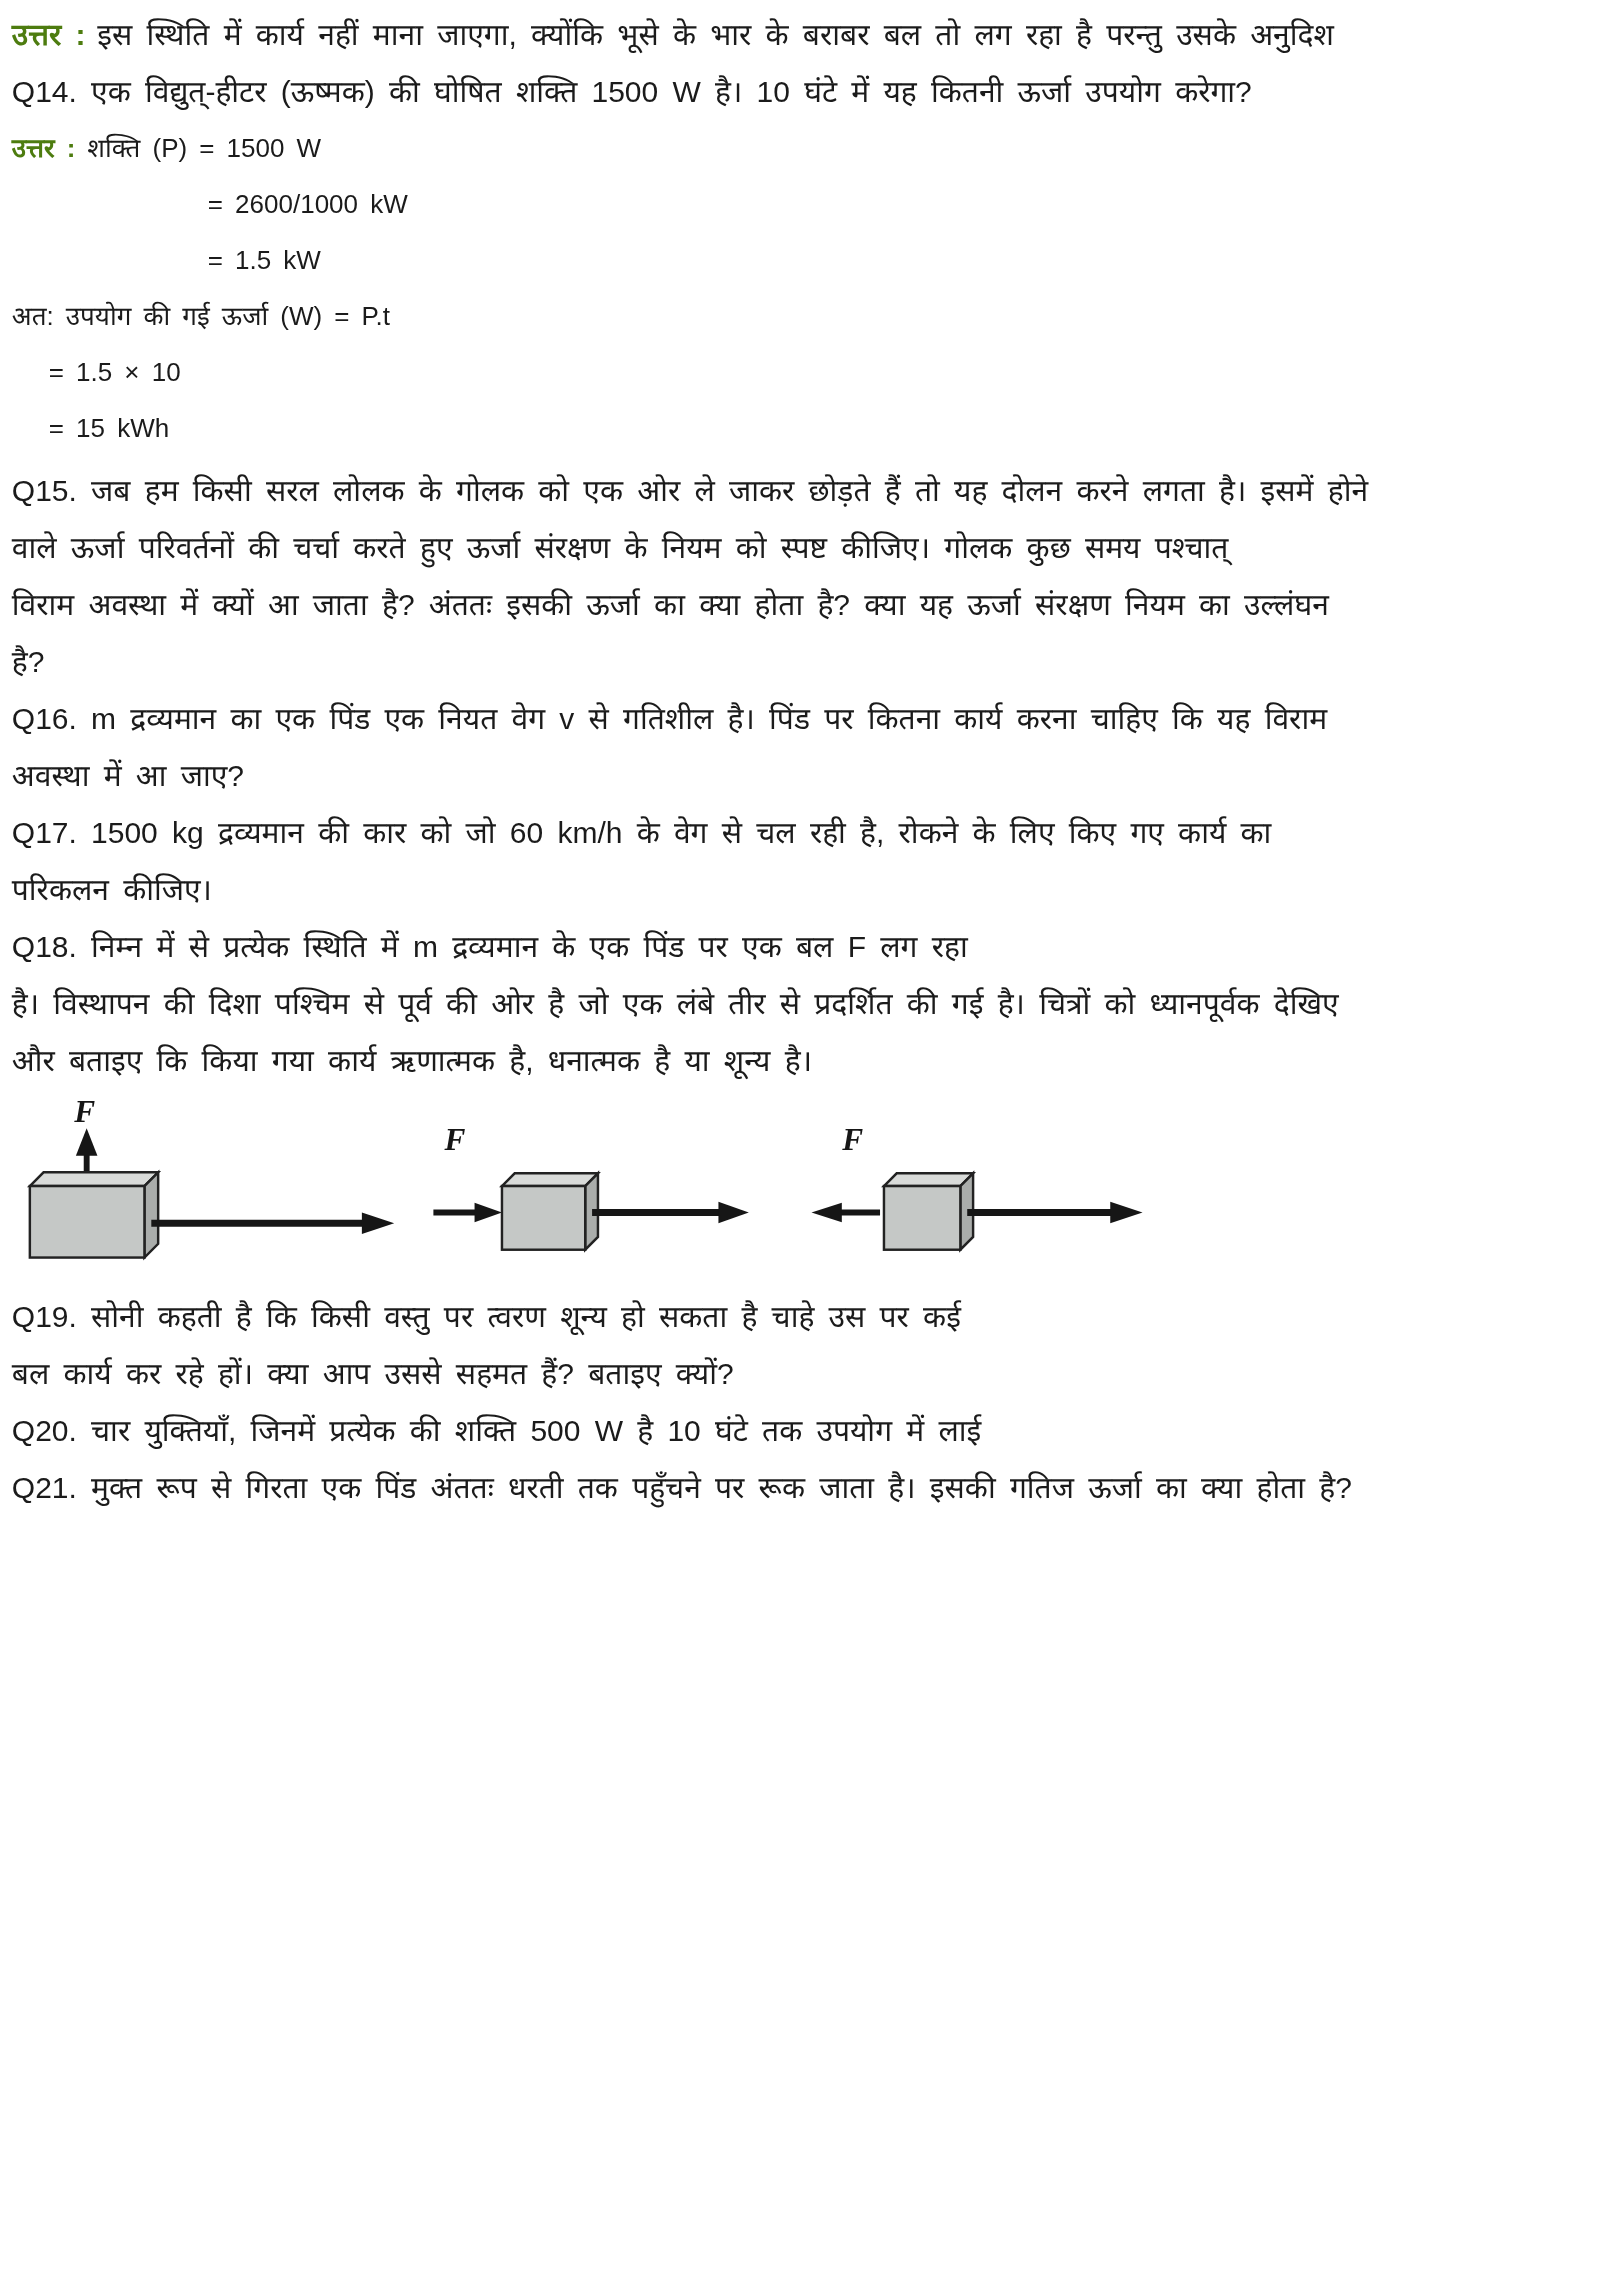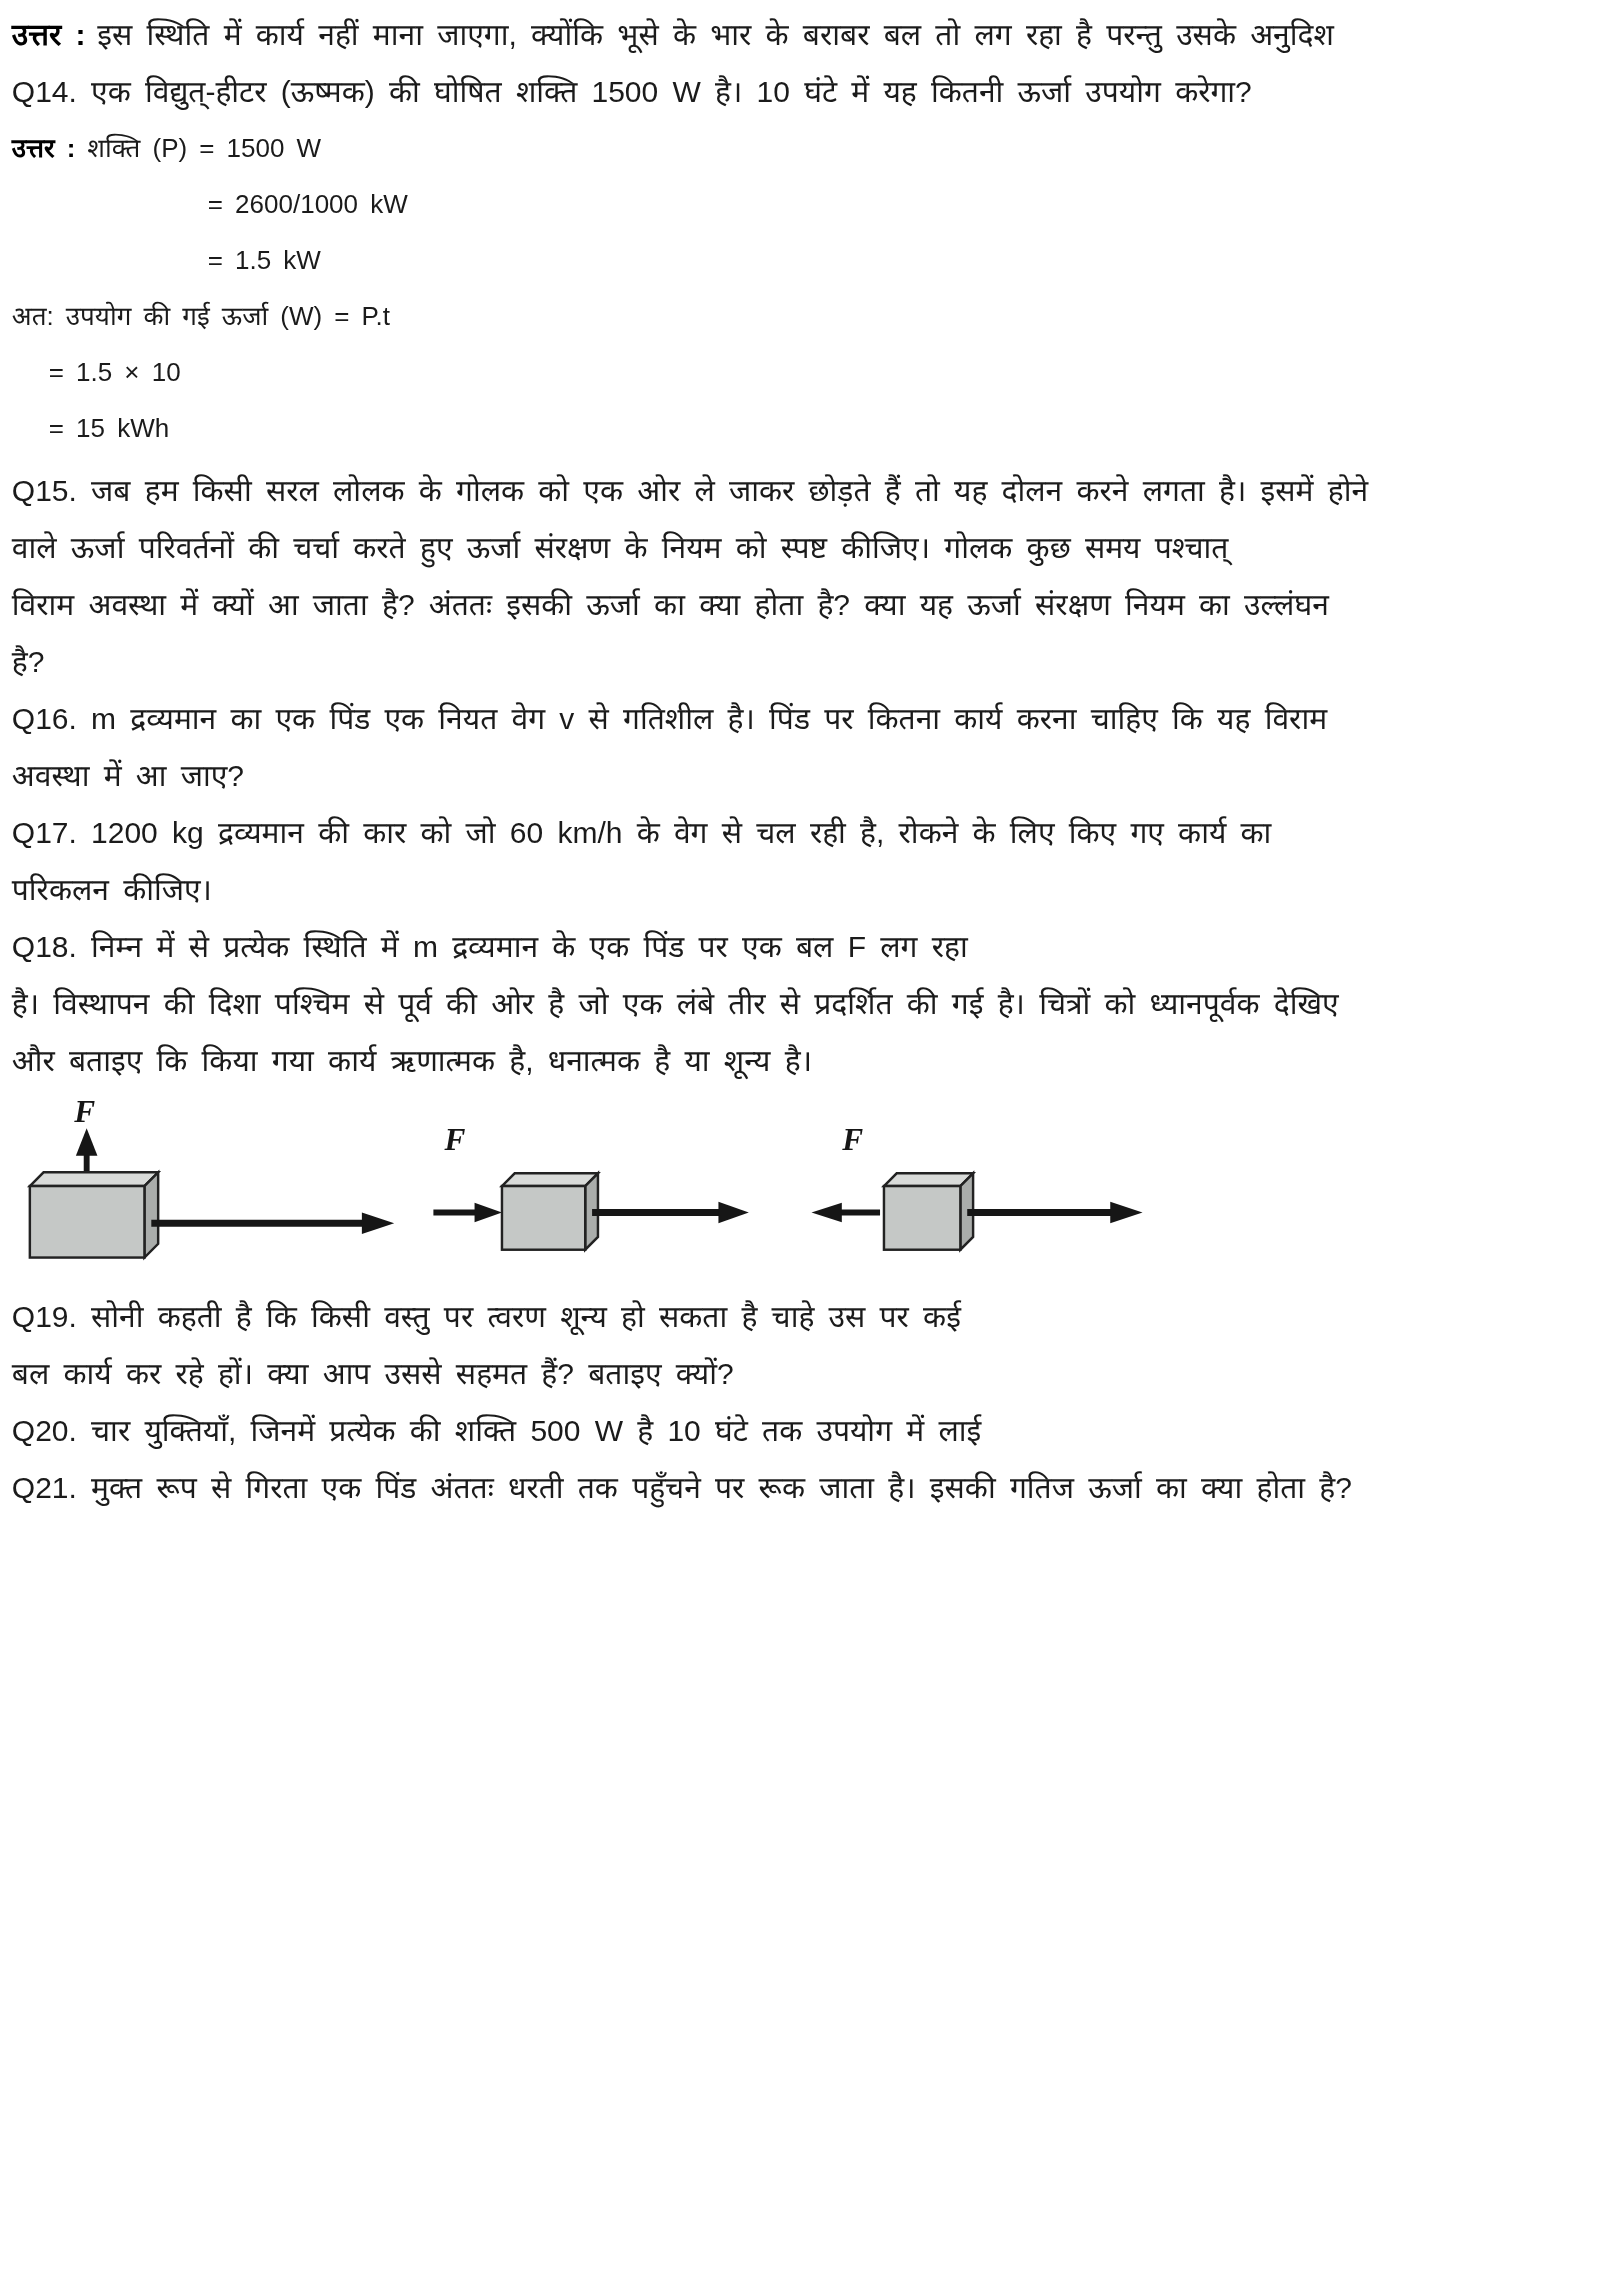--- a/index.html
+++ b/index.html
@@ -20,21 +20,21 @@
     word-spacing: 5.9px;
   }
   .step {
     font-size: 26px;
     line-height: 56px;
     white-space: nowrap;
     word-spacing: 4.9px;
   }
   .bold { font-weight: 400; }
   .red {
-    color: #000000;
+    color: #4d7c0f;
     font-weight: 700;
     margin-right: 11.8px;
   }
   .indent-eq { margin-left: 196px; }
   .indent-sm { margin-left: 37px; }
   .para { margin: 0; }
   .q15 { margin-top: 5.9px; }
   .figure-wrap { margin: 3.9px 0 0 0; }
   svg text.flabel {
     font-family: "Liberation Serif", serif;
@@ -72,21 +72,21 @@
   <div class="line">विराम अवस्था में क्यों आ जाता है? अंततः इसकी ऊर्जा का क्या होता है? क्या यह ऊर्जा संरक्षण नियम का उल्लंघन</div>
   <div class="line">है?</div>
 </div>
 
 <div class="para">
   <div class="line">Q16. m द्रव्यमान का एक पिंड एक नियत वेग v से गतिशील है। पिंड पर कितना कार्य करना चाहिए कि यह विराम</div>
   <div class="line">अवस्था में आ जाए?</div>
 </div>
 
 <div class="para">
-  <div class="line">Q17. 1200 kg द्रव्यमान की कार को जो 60 km/h के वेग से चल रही है, रोकने के लिए किए गए कार्य का</div>
+  <div class="line">Q17. 1500 kg द्रव्यमान की कार को जो 60 km/h के वेग से चल रही है, रोकने के लिए किए गए कार्य का</div>
   <div class="line">परिकलन कीजिए।</div>
 </div>
 
 <div class="para">
   <div class="line">Q18. निम्न में से प्रत्येक स्थिति में m द्रव्यमान के एक पिंड पर एक बल F लग रहा</div>
   <div class="line">है। विस्थापन की दिशा पश्चिम से पूर्व की ओर है जो एक लंबे तीर से प्रदर्शित की गई है। चित्रों को ध्यानपूर्वक देखिए</div>
   <div class="line">और बताइए कि किया गया कार्य ऋणात्मक है, धनात्मक है या शून्य है।</div>
 </div>
 
 <div class="figure-wrap">

